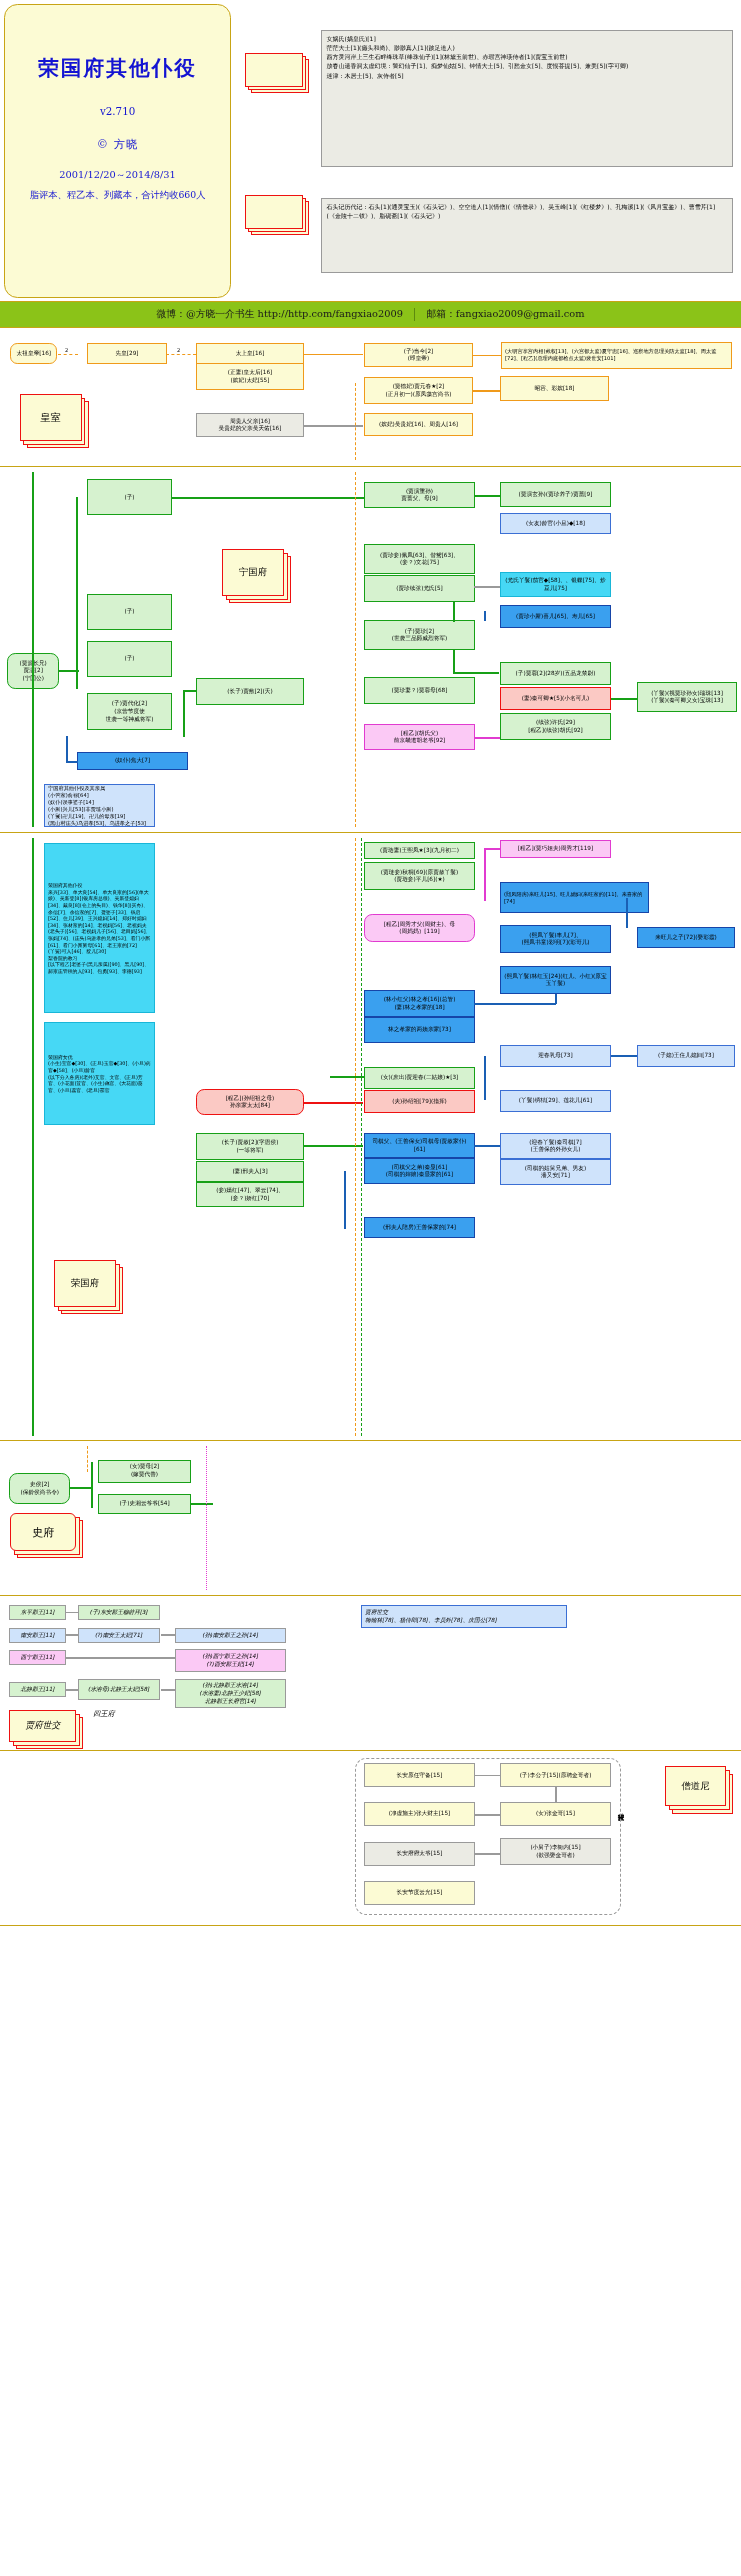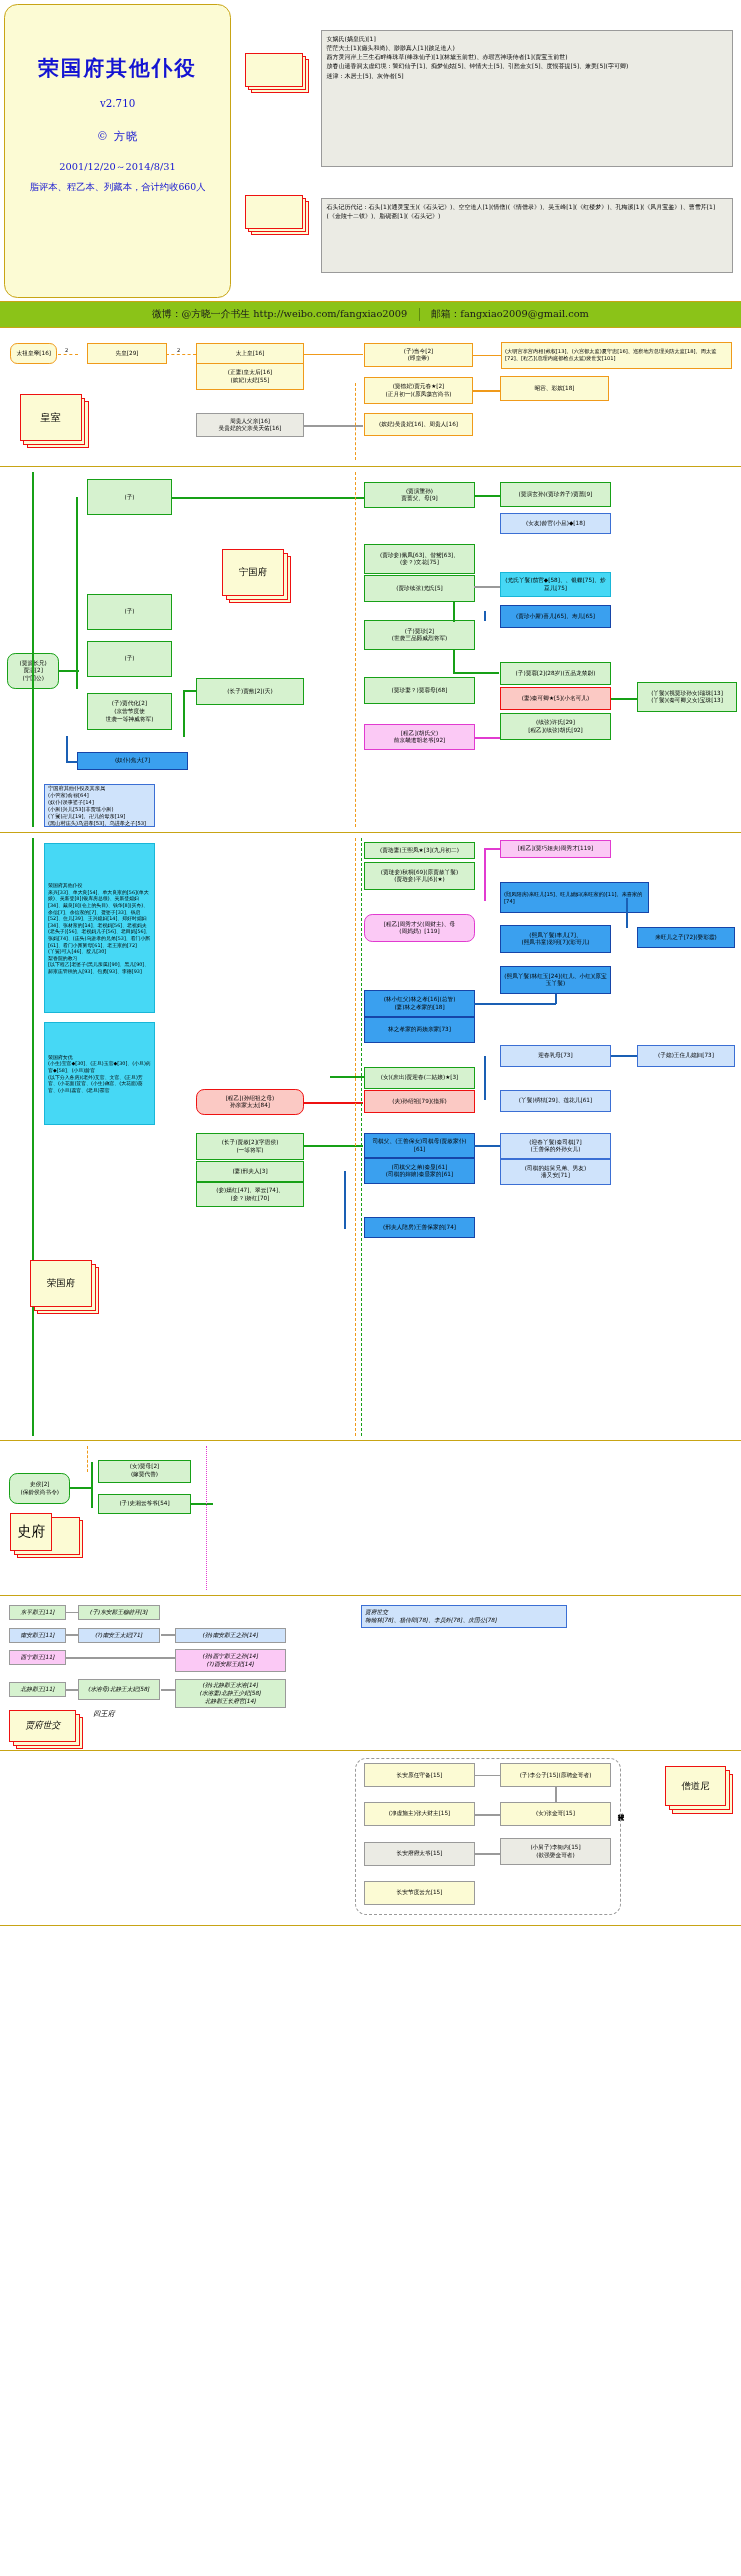--- a/index.html
+++ b/index.html
@@ -13,21 +13,21 @@
   .header-zone{position:relative;height:301px;}
   .title-card{
     position:absolute;left:4.1px;top:4.1px;width:227px;height:294px;
     background:#fcfbd4;border:1.5px solid #c8a415;border-radius:13.4px;
     box-sizing:border-box;text-align:center;
   }
   .main-title{
     color:#1414d2;font-size:20.6px;font-weight:bold;margin-top:49px;
     letter-spacing:2.1px;font-family:"DejaVu Serif","Liberation Serif",serif;
   }
-  .version{color:#1414d2;font-size:10.3px;margin-top:15px;font-family:"DejaVu Serif",serif;}
+  .version{color:#1414d2;font-size:10.3px;margin-top:23px;font-family:"DejaVu Serif",serif;}
   .author{color:#1414d2;font-size:11.3px;margin-top:19.6px;letter-spacing:1px;font-family:"DejaVu Serif",serif;}
   .daterange{color:#1414d2;font-size:9.8px;margin-top:17.5px;font-family:"DejaVu Serif",serif;}
   .editions{color:#1414d2;font-size:9.3px;margin-top:7.2px;font-family:"DejaVu Serif",serif;}
 
   
   .stack{position:relative;display:inline-block;}
   .stack .sheet{
     position:absolute;background:#fcfbd4;border:1px solid #ee1111;box-sizing:border-box;
   }
   .stack .front{position:relative;background:#fcfbd4;border:1px solid #ee1111;
@@ -115,21 +115,21 @@
 
     <div class="stack" style="position:absolute;left:245px;top:195px;">
       <div class="sheet" style="left:6.2px;top:6.2px;width:58px;height:34px;"></div>
       <div class="sheet" style="left:3.1px;top:3.1px;width:58px;height:34px;"></div>
       <div class="front" style="width:58px;height:34px;"></div>
     </div>
     <div class="grey-box" style="position:absolute;left:321px;top:198px;width:412px;height:75px;white-space:pre-line;">石头记历代记：石头[1](通灵宝玉)(《石头记》)、空空道人[1](情僧)(《情僧录》)、吴玉峰[1](《红楼梦》)、孔梅溪[1](《风月宝鉴》)、曹雪芹[1](《金陵十二钗》)、脂砚斋[1](《石头记》)</div>
   </div>
 
   <div class="contact-bar">
-    <span>微博：@方晓一介书生 http://weibo.com/fangxiao2009</span>
+    <span>微博：@方晓一介书生 http://http.com/fangxiao2009</span>
     <span class="sep"></span>
     <span>邮箱：fangxiao2009@gmail.com</span>
   </div>
 
   <div class="band" style="height:139px;">
     <div class="band-inner" style="height:129px;">
       <div class="nd or" style="position:absolute;left:10.3px;top:10.3px;width:47px;height:20.6px;">太祖皇帝[16]</div>
       <div class="dash-h-o" style="left:58px;top:20.6px;width:19.6px;"></div>
       <div style="position:absolute;left:65px;top:13.4px;font-size:5.2px;">2</div>
       <div class="nd o" style="position:absolute;left:87px;top:10.3px;width:80px;height:20.6px;">先皇[29]</div>
@@ -305,21 +305,21 @@
       <div class="ln" style="left:304px;top:307px;width:59px;height:2.1px;"></div>
       <div class="ln-b" style="left:474px;top:307px;width:26px;height:1.5px;"></div>
 
       <div class="nd b4" style="position:absolute;left:364px;top:379px;width:111px;height:20.6px;">(邢夫人陪房)王善保家的[74]</div>
       <div class="ln-b" style="left:344px;top:333px;width:1.5px;height:58px;"></div>
 
       <div class="dash-g" style="left:361px;top:0px;height:598px;"></div>
       <div class="dash-o" style="left:355px;top:0px;height:598px;"></div>
       <div class="ln" style="left:32px;top:0px;width:2.1px;height:598px;"></div>
 
-      <div class="stack" style="position:absolute;left:30px;top:422px;border-radius:10px;">
+      <div class="stack" style="position:absolute;left:54px;top:422px;border-radius:10px;">
         <div class="sheet" style="left:7.2px;top:7.2px;width:62px;height:47px;"></div>
         <div class="sheet" style="left:3.6px;top:3.6px;width:62px;height:47px;"></div>
         <div class="front" style="width:62px;height:47px;font-size:9.3px;">荣国府</div>
       </div>
     </div>
   </div>
 
 
   <div class="band" style="height:155px;">
     <div class="band-inner" style="height:144px;">
@@ -328,21 +328,21 @@
       <div class="ln" style="left:70px;top:41px;width:21.6px;height:2.1px;"></div>
       <div class="ln" style="left:91px;top:15.5px;width:2.1px;height:46px;"></div>
       <div class="nd g" style="position:absolute;left:98px;top:13.4px;width:93px;height:23px;white-space:pre-line;">(女)贾母[2]
 (嫁贾代善)</div>
       <div class="nd g" style="position:absolute;left:98px;top:48px;width:93px;height:19.6px;">(子)史湘云爷爷[54]</div>
       <div class="ln" style="left:191px;top:57px;width:21.6px;height:2.1px;"></div>
 
       <div class="stack" style="position:absolute;left:10.3px;top:67px;">
         <div class="sheet" style="left:7.2px;top:7.2px;width:66px;height:38px;"></div>
         <div class="sheet" style="left:3.6px;top:3.6px;width:66px;height:38px;"></div>
-        <div class="front" style="width:42px;height:38px;font-size:14px;">史府</div>
+        <div class="front" style="width:66px;height:38px;font-size:11px;border-radius:6px;">史府</div>
       </div>
       <div class="dash-o" style="left:87px;top:0px;height:26px;"></div>
       <div class="dash-p" style="left:206px;top:0px;height:144px;"></div>
     </div>
   </div>
 
 
 
 
   <div class="band" style="height:155px;">

